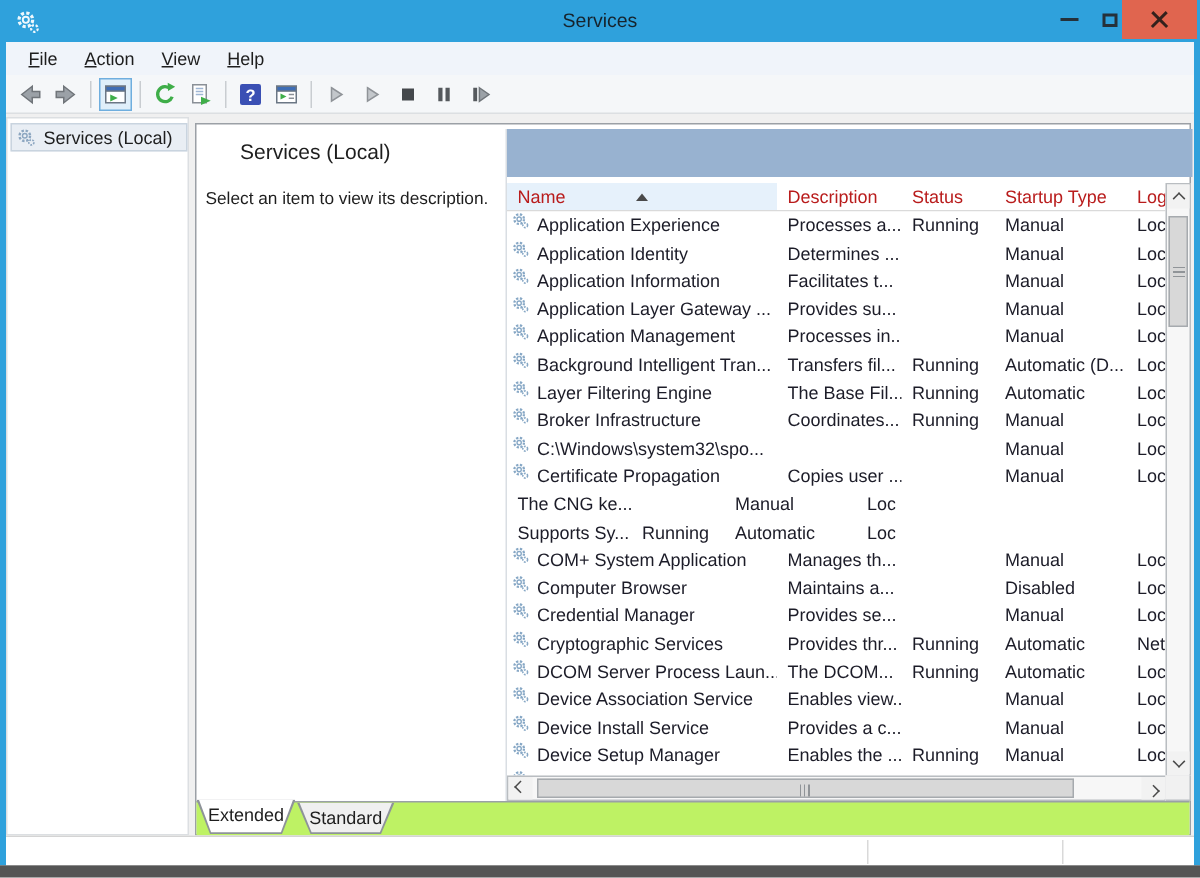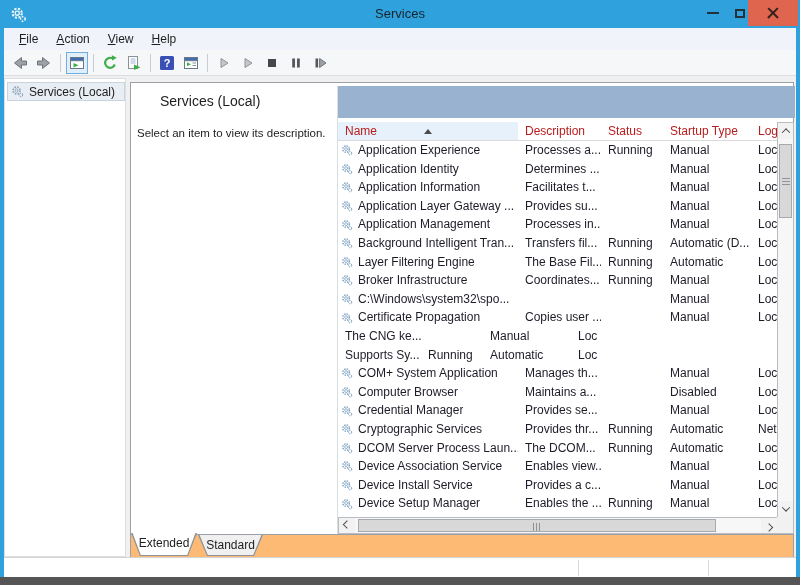--- a/index.html
+++ b/index.html
@@ -55,21 +55,21 @@
          white-space:nowrap;overflow:hidden;position:relative;}
   .hcell.sorted{background:#E6F1FB;}
   .sort-arrow{position:absolute;left:86px;top:7px;width:0;height:0;
               border-left:4px solid transparent;border-right:4px solid transparent;border-bottom:5px solid #4A4A4A;}
   .col0{width:180px;} .col1{width:83px;} .col2{width:62px;} .col3{width:88px;} .col4{width:26px;}
   
   .rows{position:absolute;left:0;top:55px;width:439px;height:376px;overflow:hidden;background:#fff;}
   .trow{display:flex;height:18.6px;align-items:center;}
   .tcell{height:18.6px;line-height:18.6px;padding-left:7px;font-size:12px;color:#1C1C28;
          white-space:nowrap;overflow:hidden;}
-  .tcell.namecell{display:flex;align-items:center;gap:5px;padding-left:3px;}
+  .tcell.namecell{display:flex;align-items:flex-start;gap:5px;padding-left:3px;}
   .tcell .svc-label{white-space:nowrap;overflow:hidden;}
   
   .vscroll{position:absolute;left:439px;top:36px;width:17px;height:395px;background:#F7F7F7;border:1px solid #B9BDC1;}
   .hscroll{position:absolute;left:0;top:431px;width:439px;height:17px;background:#F7F7F7;border:1px solid #B9BDC1;display:flex;align-items:center;}
   .sb-corner{position:absolute;left:439px;top:431px;width:17px;height:17px;background:#F1F1F1;border-right:1px solid #B9BDC1;border-bottom:1px solid #B9BDC1;}
   .sb-btn{display:flex;align-items:center;justify-content:center;background:#F2F2F2;}
   .vscroll .sb-btn{width:15px;height:16px;}
   .hscroll .sb-btn{width:16px;height:15px;}
   #vs-up{position:absolute;left:0;top:0;}
   #vs-down{position:absolute;left:0;top:378px;}
@@ -80,21 +80,21 @@
   #hs-right{position:absolute;left:422px;top:0;}
   #hs-thumb{position:absolute;left:19px;top:1px;width:358px;height:13px;background:#D8D8D8;border:1px solid #A6AAAE;}
   #hs-thumb::after{content:"";position:absolute;top:3px;left:174px;width:8px;height:8px;
       background:repeating-linear-gradient(to right,#909498 0 1px,transparent 1px 3px);}
   .chev{width:6px;height:6px;border-left:1.6px solid #4A4A4A;border-top:1.6px solid #4A4A4A;}
   .chev.up{transform:rotate(45deg) translate(1px,1px);}
   .chev.down{transform:rotate(225deg) translate(1px,1px);}
   .chev.left{transform:rotate(-45deg) translate(1px,-1px);}
   .chev.right{transform:rotate(135deg) translate(1px,-1px);}
   
-  .tabsrow{position:absolute;left:0;top:451px;width:662px;height:23px;background:#fdba74;}
+  .tabsrow{position:absolute;left:0;top:451px;width:662px;height:23px;background:#bef264;}
   .tabsrow .topline{position:absolute;left:0;top:0;width:662px;height:1px;background:#9AA0A6;}
   .tab{position:absolute;height:22px;}
   .tab .shape-outer{position:absolute;inset:0;background:#8E9399;
        clip-path:polygon(0 0,100% 0,calc(100% - 9px) 100%,9px 100%);}
   .tab .shape-inner{position:absolute;inset:0;background:#F0F0F0;
        clip-path:polygon(1.6px 0,calc(100% - 1.6px) 0,calc(100% - 9.8px) calc(100% - 1px),9.8px calc(100% - 1px));}
   .tab.active{top:-1px;height:23px;}
   .tab.active .shape-inner{background:#fff;}
   .tab-label{position:absolute;inset:0;text-align:center;line-height:21px;font-size:12px;color:#1E1E1E;}
   #tab-0{left:0;width:66px;} #tab-1{left:67px;width:65px;top:1px;height:21px;}

